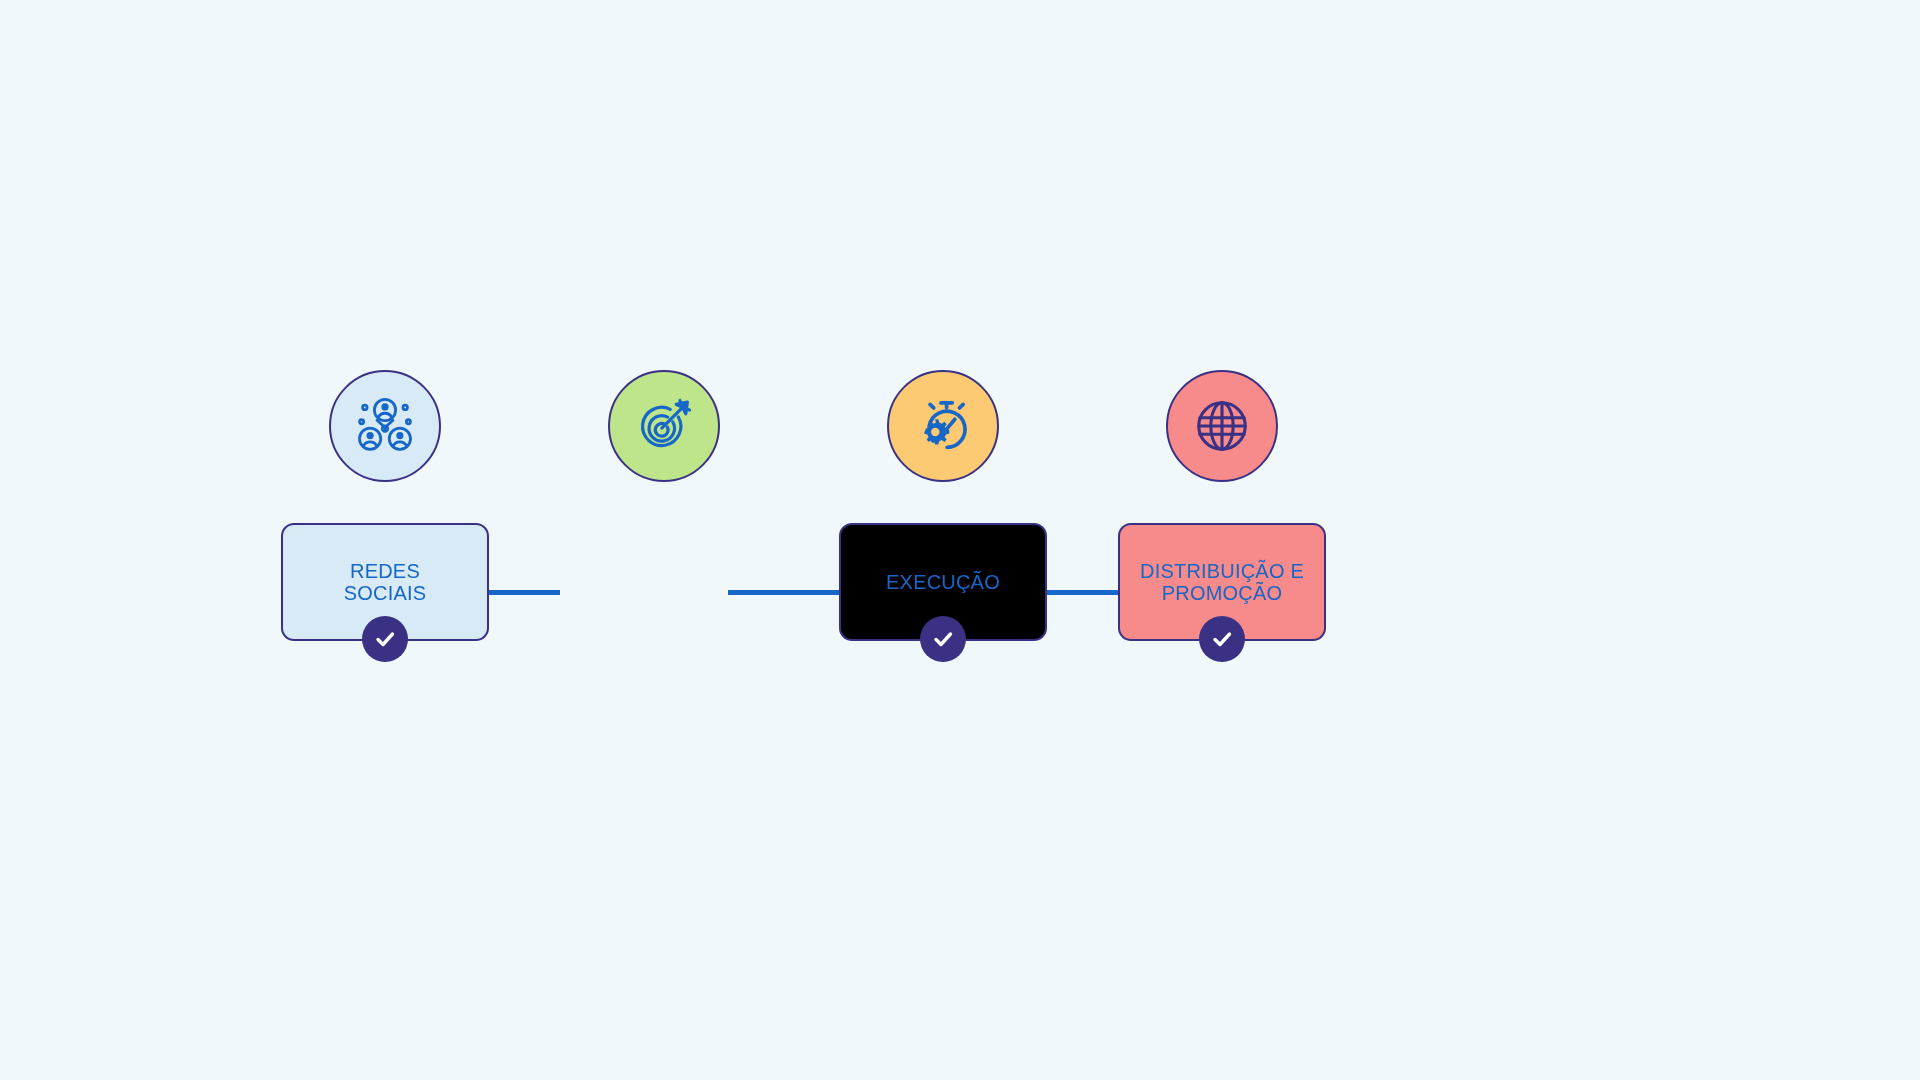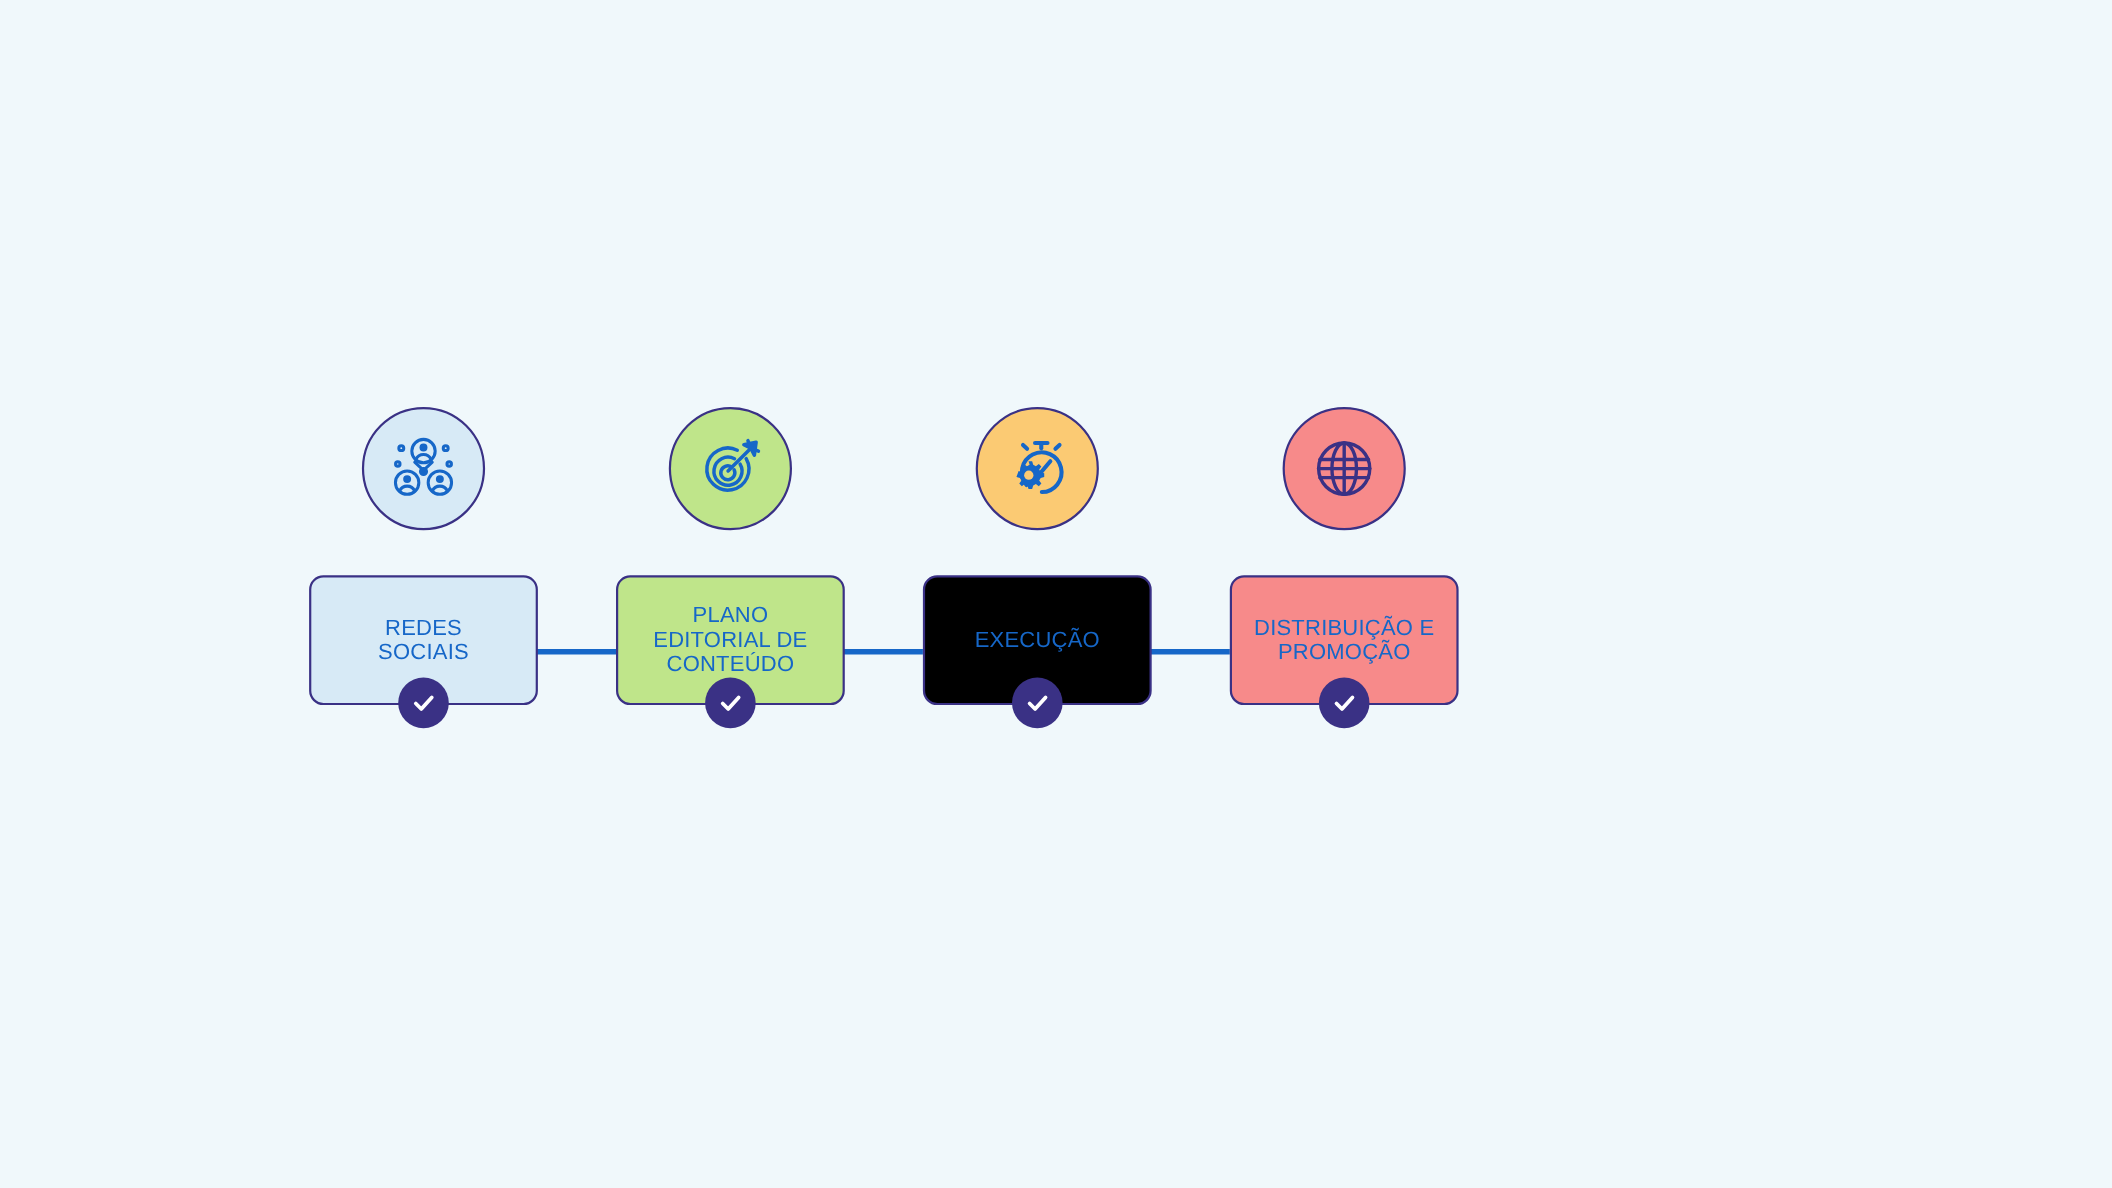--- a/index.html
+++ b/index.html
@@ -162,32 +162,20 @@
           <path d="M35.2 33a6 6 0 1 1-2.1-2.4"></path>
 
           <path d="M30 34 L49.5 14.5"></path>
 
           <path d="M43.5 11.5 L49.5 14.5 L52.5 20.5 L54 9.5 L43.5 11.5 Z" fill="#1667c8" stroke="#1667c8"></path>
           <path d="M47 8 L49.5 14.5 L56 17" stroke="#1667c8"></path>
         </svg>
       </span>
     </div>
 
-    <div class="card" style="background:#bfe58a;">
-      <div class="card-label">PLANO
-EDITORIAL DE
-CONTEÚDO</div>
-      <div class="check-badge">
-        <span>
-          <svg width="24" height="24" viewBox="0 0 24 24" fill="none" stroke="#ffffff" stroke-width="3.4" stroke-linecap="round" stroke-linejoin="round">
-            <path d="M5 12.5 L10 17.5 L19.5 7"></path>
-          </svg>
-        </span>
-      </div>
-    </div>
   </div>
 
   <div class="step" style="left:839px;">
     <div class="icon-bubble" style="background:#fbca73;">
       <span>
         <svg width="66" height="66" viewBox="0 0 64 64" fill="none">
           <g stroke="#1667c8" stroke-width="3.6" stroke-linecap="round" stroke-linejoin="round" fill="none">
 
             <path d="M22.5 46.5a17.5 17.5 0 1 1 13.5 6.2"></path>
 

